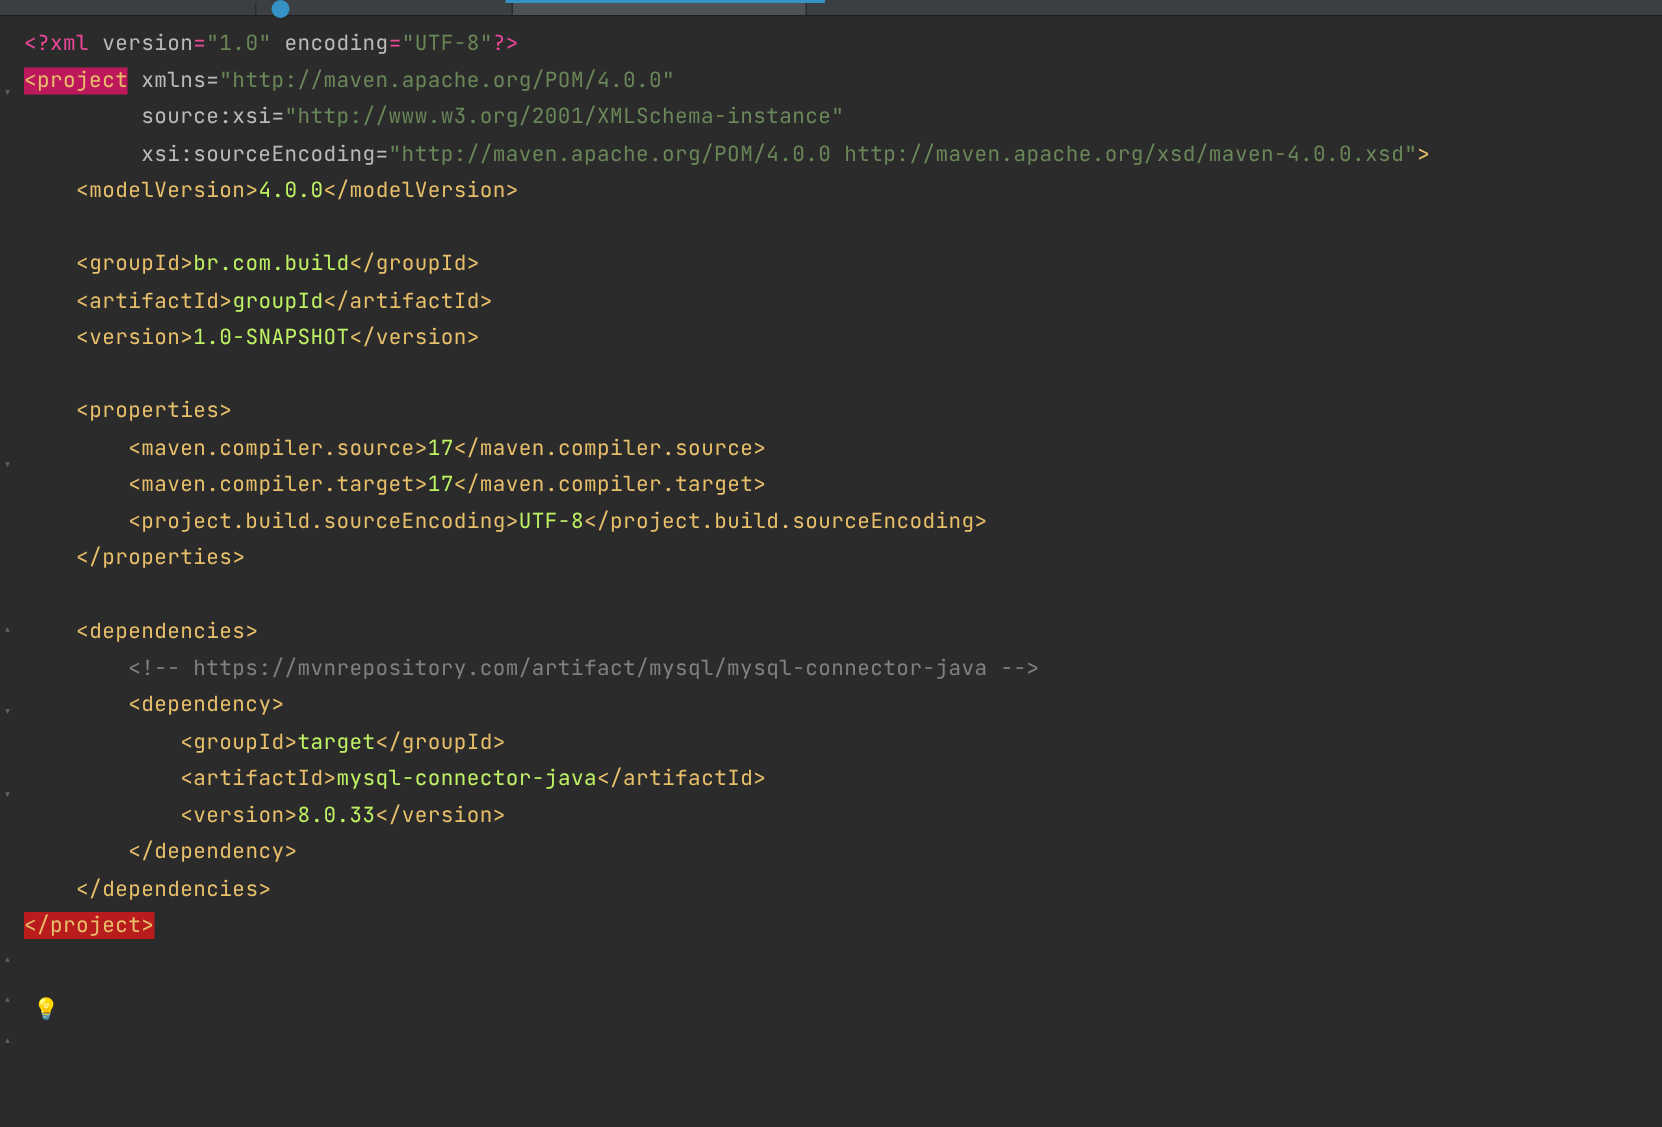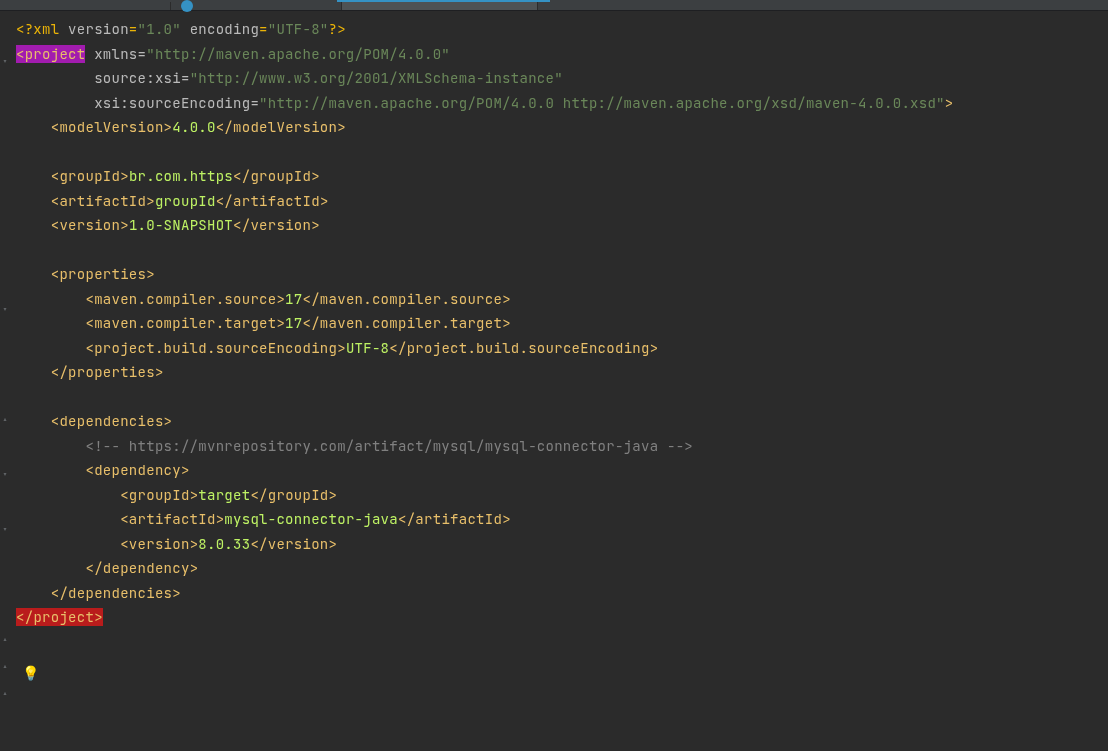--- a/index.html
+++ b/index.html
@@ -6,27 +6,27 @@
   .tabs{height:10px;background:#3c3f41;display:flex;align-items:flex-end;border-bottom:1px solid #1e1f22;position:relative}
   .tab{height:8px;color:#bbbbbb;font-size:11px;padding:0 10px;display:flex;align-items:center;gap:6px;border-right:1px solid #2b2b2b}
   .tab.active{background:#4e5254}
   .tab.active::after{content:"";position:absolute;left:337px;right:558px;top:0;height:2px;background:#3592c4}
   .tab .dot{width:12px;height:12px;border-radius:50%;background:#3592c4;display:inline-block}
   .editor{position:relative;height:740px;overflow:auto;padding-left:12px}
   .gutter{position:absolute;left:0;top:0;width:12px;height:100%}
   .fold{position:absolute;left:0;width:10px;height:10px;color:#606366;font-size:10px;line-height:10px;text-align:center;cursor:pointer}
   .bulb{position:absolute;left:22px;color:#f0a732;font-size:14px}
   pre{margin:0;padding:6px 0 6px 4px;white-space:pre;font-family:inherit;letter-spacing:0.02em}
-  .pi{color:#eab308}
+  .pi{color:#ec4899}
   .attr-val{color:#6a8759}
   .tag{color:#e8bf6a}
   .attr-name{color:#bababa}
   .txt{color:#bef264}
   .comment{color:#808080}
-  .cursor-highlight{background:#a21caf}
+  .cursor-highlight{background:#be185d}
   .match-tag{background:#b91c1c}
 </style>
 </head>
 <body>
 
 <div class="tabs">
   <div class="tab" style="width:150px"></div>
   <div class="tab" style="width:150px">
       <span class="dot"></span>
     </div>
@@ -44,21 +44,21 @@
     <span class="fold" style="top:651px">▴</span>
     <span class="fold" style="top:678px">▴</span>
     <span class="bulb" style="top:650px">💡</span>
   </div>
 <pre><span class="pi">&lt;?xml </span><span class="attr-name">version</span><span class="pi">=</span><span class="attr-val">"1.0"</span><span class="pi"> </span><span class="attr-name">encoding</span><span class="pi">=</span><span class="attr-val">"UTF-8"</span><span class="pi">?&gt;</span>
 <span class="cursor-highlight"><span class="tag">&lt;</span><span class="tag">project</span></span><span class="attr-name"> </span><span class="attr-name">xmlns</span><span class="attr-name">=</span><span class="attr-val">"http://maven.apache.org/POM/4.0.0"</span>
          <span class="attr-name">source:xsi</span><span class="attr-name">=</span><span class="attr-val">"http://www.w3.org/2001/XMLSchema-instance"</span>
          <span class="attr-name">xsi:sourceEncoding</span><span class="attr-name">=</span><span class="attr-val">"http://maven.apache.org/POM/4.0.0 http://maven.apache.org/xsd/maven-4.0.0.xsd"</span><span class="tag">&gt;</span>
     <span class="tag">&lt;</span><span class="tag">modelVersion</span><span class="tag">&gt;</span><span class="txt">4.0.0</span><span class="tag">&lt;/</span><span class="tag">modelVersion</span><span class="tag">&gt;</span>
 
-    <span class="tag">&lt;</span><span class="tag">groupId</span><span class="tag">&gt;</span><span class="txt">br.com.https</span><span class="tag">&lt;/</span><span class="tag">groupId</span><span class="tag">&gt;</span>
+    <span class="tag">&lt;</span><span class="tag">groupId</span><span class="tag">&gt;</span><span class="txt">br.com.build</span><span class="tag">&lt;/</span><span class="tag">groupId</span><span class="tag">&gt;</span>
     <span class="tag">&lt;</span><span class="tag">artifactId</span><span class="tag">&gt;</span><span class="txt">groupId</span><span class="tag">&lt;/</span><span class="tag">artifactId</span><span class="tag">&gt;</span>
     <span class="tag">&lt;</span><span class="tag">version</span><span class="tag">&gt;</span><span class="txt">1.0-SNAPSHOT</span><span class="tag">&lt;/</span><span class="tag">version</span><span class="tag">&gt;</span>
 
     <span class="tag">&lt;</span><span class="tag">properties</span><span class="tag">&gt;</span>
         <span class="tag">&lt;</span><span class="tag">maven.compiler.source</span><span class="tag">&gt;</span><span class="txt">17</span><span class="tag">&lt;/</span><span class="tag">maven.compiler.source</span><span class="tag">&gt;</span>
         <span class="tag">&lt;</span><span class="tag">maven.compiler.target</span><span class="tag">&gt;</span><span class="txt">17</span><span class="tag">&lt;/</span><span class="tag">maven.compiler.target</span><span class="tag">&gt;</span>
         <span class="tag">&lt;</span><span class="tag">project.build.sourceEncoding</span><span class="tag">&gt;</span><span class="txt">UTF-8</span><span class="tag">&lt;/</span><span class="tag">project.build.sourceEncoding</span><span class="tag">&gt;</span>
     <span class="tag">&lt;/</span><span class="tag">properties</span><span class="tag">&gt;</span>
 
     <span class="tag">&lt;</span><span class="tag">dependencies</span><span class="tag">&gt;</span>

